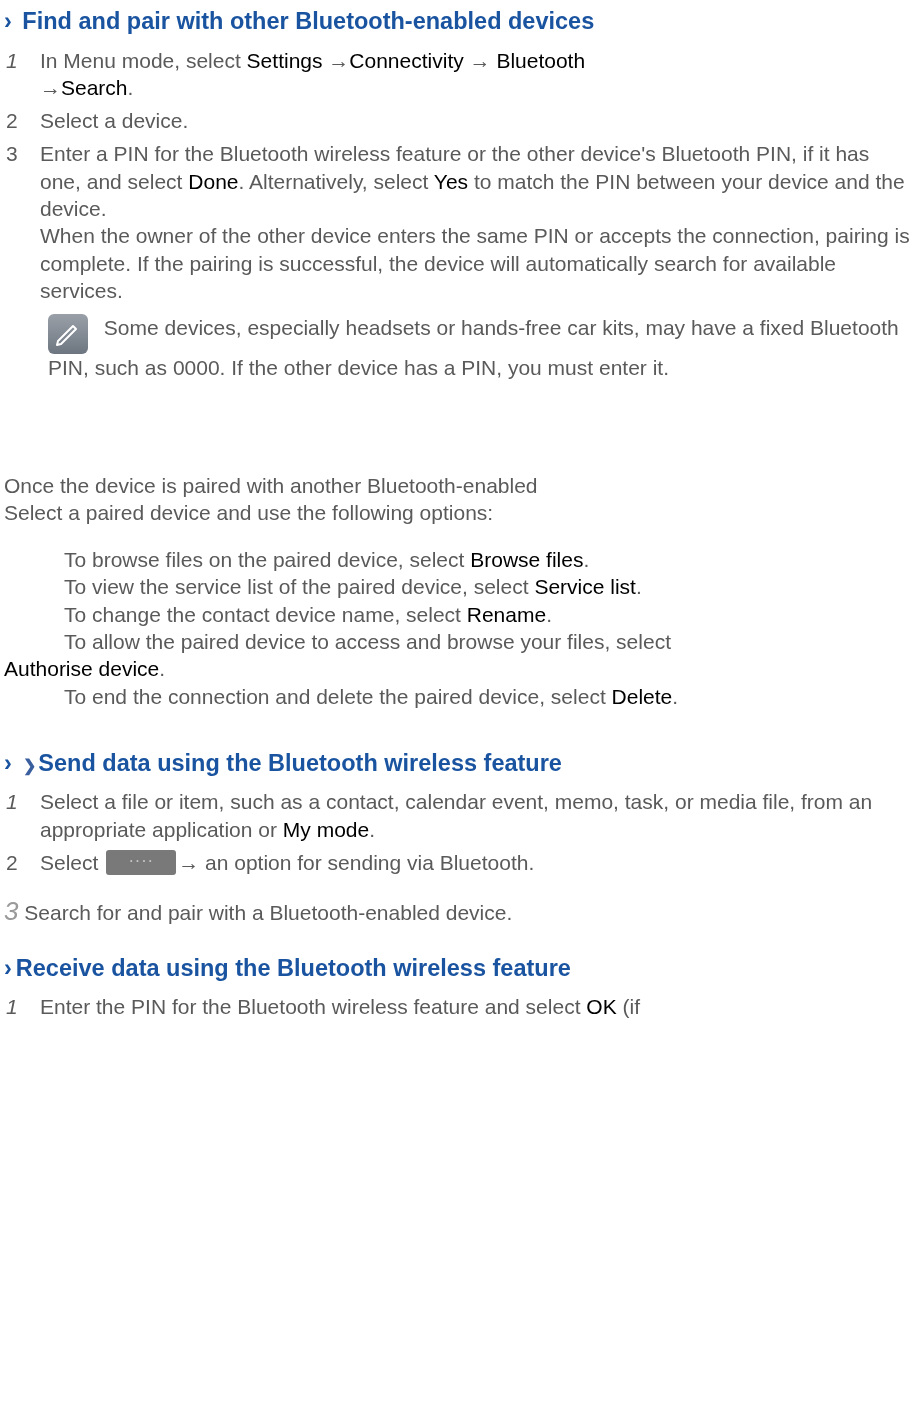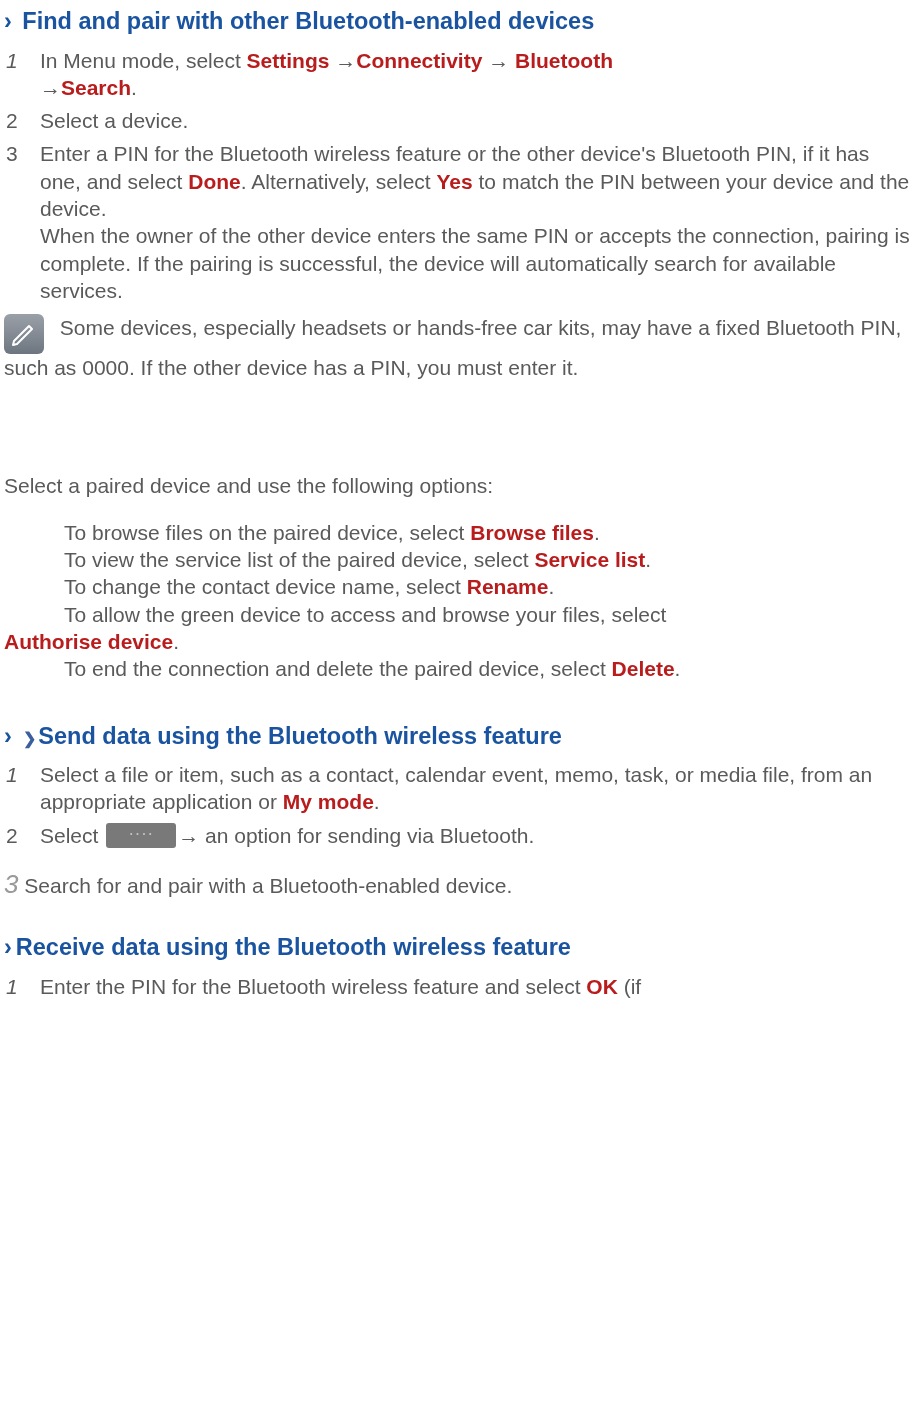--- a/index.html
+++ b/index.html
@@ -34,26 +34,27 @@
     padding-left: 2px;
   }
   .ol-num1 {
     font-style: italic;
     color: #5a5a5a;
   }
   .ol-body {
     flex: 1;
   }
   .bold {
-    font-weight: bold;
-    color: #b91c1c;
+    font-weight: normal;
+    color: #000000;
   }
   .note-block {
     margin-top: 10px;
     margin-bottom: 50px;
+    margin-left: 44px;
   }
   .note-icon {
     display: inline-block;
     width: 40px;
     height: 40px;
     vertical-align: top;
     margin-right: 10px;
     background: linear-gradient(#9aa0a8, #6d7680);
     border-radius: 6px;
     position: relative;
@@ -75,21 +76,21 @@
     text-indent: 0;
   }
   .italic3 {
     font-style: italic;
     color: #9a9a9a;
     font-size: 26px;
     font-weight: normal;
   }
   .italic3-line {
     margin-top: 18px;
-    margin-bottom: 31px;
+    margin-bottom: 24px;
   }
   .inline-button {
     display: inline-block;
     width: 70px;
     height: 25px;
     background: #797979;
     border-radius: 3px;
     vertical-align: middle;
     position: relative;
     margin: 0 2px;
@@ -150,28 +151,29 @@
 <div class="note-block">
   <span class="note-icon">
     <svg width="26" height="26" viewBox="0 0 26 26">
       <path d="M3 20 L18 5 L21 8 L6 23 L2 24 Z" fill="none" stroke="#fff" stroke-width="2" stroke-linejoin="round"></path>
     </svg>
   </span>
   <span>Some devices, especially headsets or hands-free car kits, may have a fixed Bluetooth PIN, such as 0000. If the other device has a PIN, you must enter it.</span>
 </div>
 
 <div class="mid-para">
+  <div>Once the device is paired with another Bluetooth-enabled</div>
   <div>Select a paired device and use the following options:</div>
 </div>
 
 <div class="options-block">
   <div class="option-line"><span>To browse files on the paired device, select </span><span class="bold">Browse files</span><span>.</span></div>
   <div class="option-line"><span>To view the service list of the paired device, select </span><span class="bold">Service list</span><span>.</span></div>
   <div class="option-line"><span>To change the contact device name, select </span><span class="bold">Rename</span><span>.</span></div>
-  <div><span style="padding-left:60px">To allow the green device to access and browse your files, select </span><br><span class="bold">Authorise device</span><span>.</span></div>
+  <div><span style="padding-left:60px">To allow the paired device to access and browse your files, select </span><br><span class="bold">Authorise device</span><span>.</span></div>
   <div class="option-line"><span>To end the connection and delete the paired device, select </span><span class="bold">Delete</span><span>.</span></div>
 </div>
 
 <div class="section-heading">
   <span class="caret">›</span>
   &nbsp;<span class="arrow-glyph">❯</span><span>Send data using the Bluetooth wireless feature</span>
 </div>
 
 <div class="ol-item">
   <div class="ol-num ol-num1">1</div>

